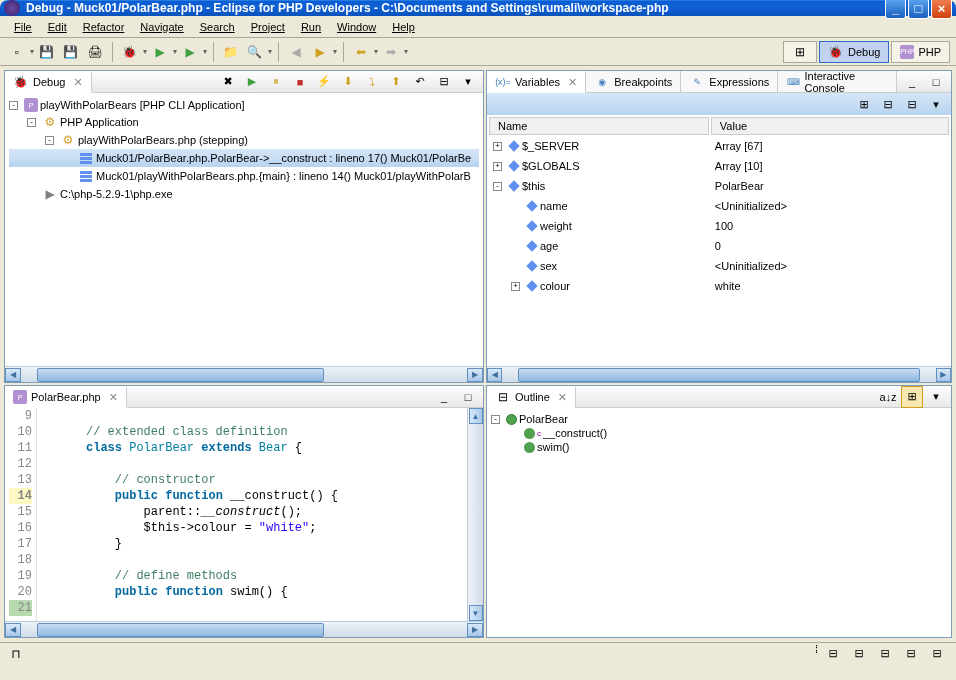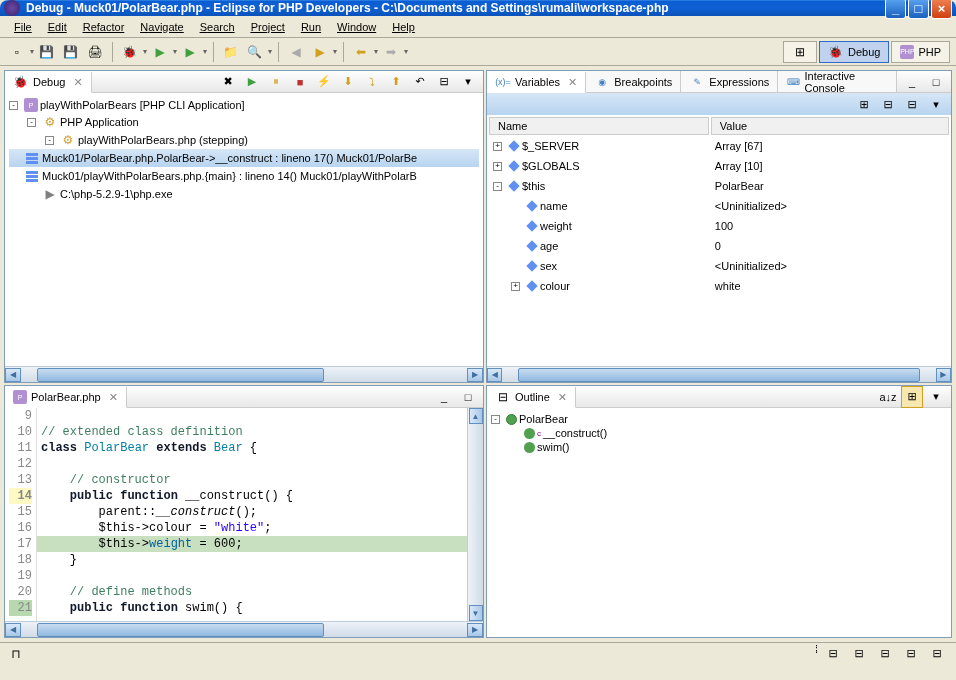--- a/index.html
+++ b/index.html
@@ -35,39 +35,39 @@
 .tab.active { background: white; border-bottom: 1px solid white; position: relative; top: 1px; }
 .tab .close { font-size: 11px; color: #888; margin-left: 4px; }
 .panel-toolbar { background: linear-gradient(to bottom, #d6e6f6, #b8d4f0); height: 22px; display: flex; align-items: center; padding: 0 4px; gap: 2px; justify-content: flex-end; }
 .pbody { flex: 1; overflow: auto; background: white; }
 
 
 .tree { padding: 4px; font-size: 11px; }
 .tree-item { display: flex; align-items: center; padding: 1px 0; gap: 2px; white-space: nowrap; }
 .tree-item.indent1 { padding-left: 18px; }
 .tree-item.indent2 { padding-left: 36px; }
-.tree-item.indent3 { }
+.tree-item.indent3 { padding-left: 54px; }
 .tree-item.selected { background: linear-gradient(to bottom, #d6e6f6, #b8d4f0); }
 .expander { width: 9px; height: 9px; border: 1px solid #888; display: inline-flex; align-items: center; justify-content: center; font-size: 8px; line-height: 1; margin-right: 4px; background: white; }
 
 
 .vartable { font-size: 11px; width: 100%; }
 .vartable th { text-align: left; padding: 2px 8px; border: 1px solid #cccccc; background: #f0f0f0; font-weight: normal; }
 .vartable td { padding: 1px 4px; }
 .var-row { display: flex; align-items: center; }
 
 
 .editor-panel { grid-column: 1 / 2; }
 .editor { font-family: 'Courier New', monospace; font-size: 12px; background: white; display: flex; }
 .gutter { background: white; border-right: 1px solid #ddd; padding: 0 4px; text-align: right; color: #888; width: 32px; }
 .gutter .ln { height: 16px; line-height: 16px; }
 .code { flex: 1; }
-.code .line { height: 16px; line-height: 16px; padding-left: 4px; white-space: pre; }
+.code .line { height: 16px; line-height: 16px; padding-left: 4px; white-space: pre; margin-left: 45px; }
 .code .line.highlight { background: #c8e0c0; }
-.kw { color: #0f172a; font-weight: bold; text-align: right; }
+.kw { color: #0369a1; font-weight: bold; text-align: right; }
 .com { color: #3f7f5f; }
 .str { color: #2a00ff; }
 .type { color: #0080a0; }
 .func { font-style: italic; }
 
 
 .outline-panel { grid-column: 2 / 3; grid-row: 2 / 3; }
 
 
 .hscroll { height: 16px; background: linear-gradient(to bottom, #eef2f8, #d0dce8); border-top: 1px solid #bbccdd; display: flex; align-items: center; }
@@ -432,21 +432,20 @@
           </div>
         <div class="code" id="code">
             <div class="line"></div>
             <div class="line"><span class="com">// extended class definition</span></div>
             <div class="line"><span class="kw">class</span> <span class="type">PolarBear</span> <span class="kw">extends</span> <span class="type">Bear</span> {</div>
             <div class="line"></div>
             <div class="line"><span class="com">    // constructor</span></div>
             <div class="line">    <span class="kw">public function</span> __construct() {</div>
             <div class="line">        parent::<span class="func">__construct</span>();</div>
             <div class="line">        $this-&gt;colour = <span class="str">"white"</span>;</div>
-            <div class="line highlight">        $this-&gt;<span style="color:#0060a0">weight</span> = 600;</div>
             <div class="line">    }</div>
             <div class="line"></div>
             <div class="line"><span class="com">    // define methods</span></div>
             <div class="line">    <span class="kw">public function</span> swim() {</div>
           </div>
       </div>
       <div class="vscroll">
           <div class="arrow">▲</div>
           <div class="arrow" style="margin-top:auto">▼</div>
         </div>

